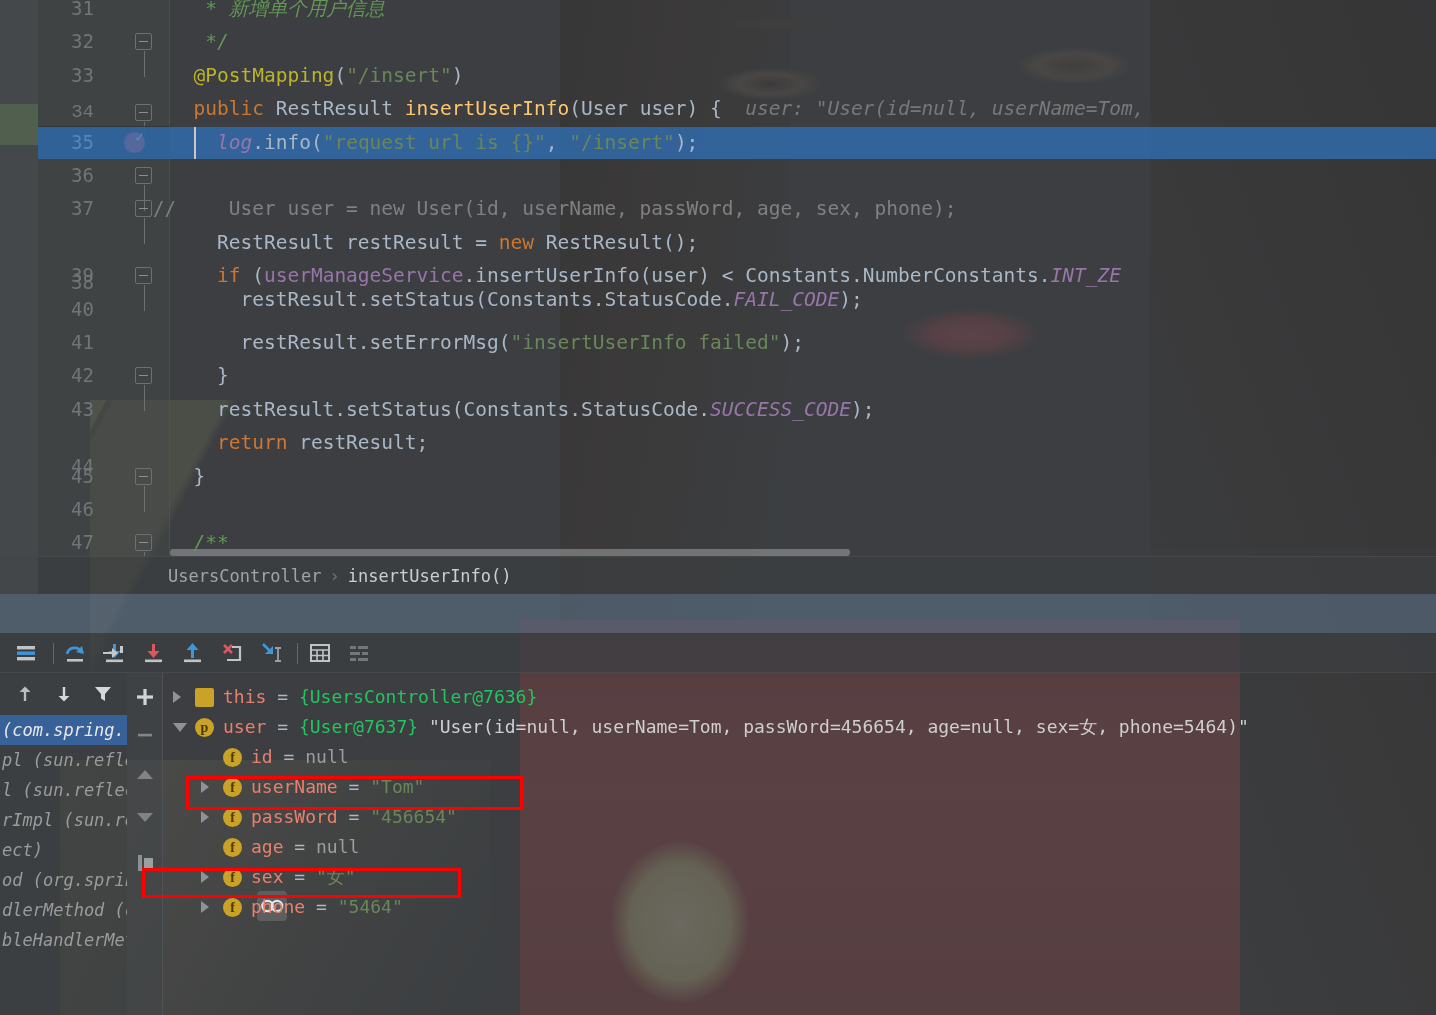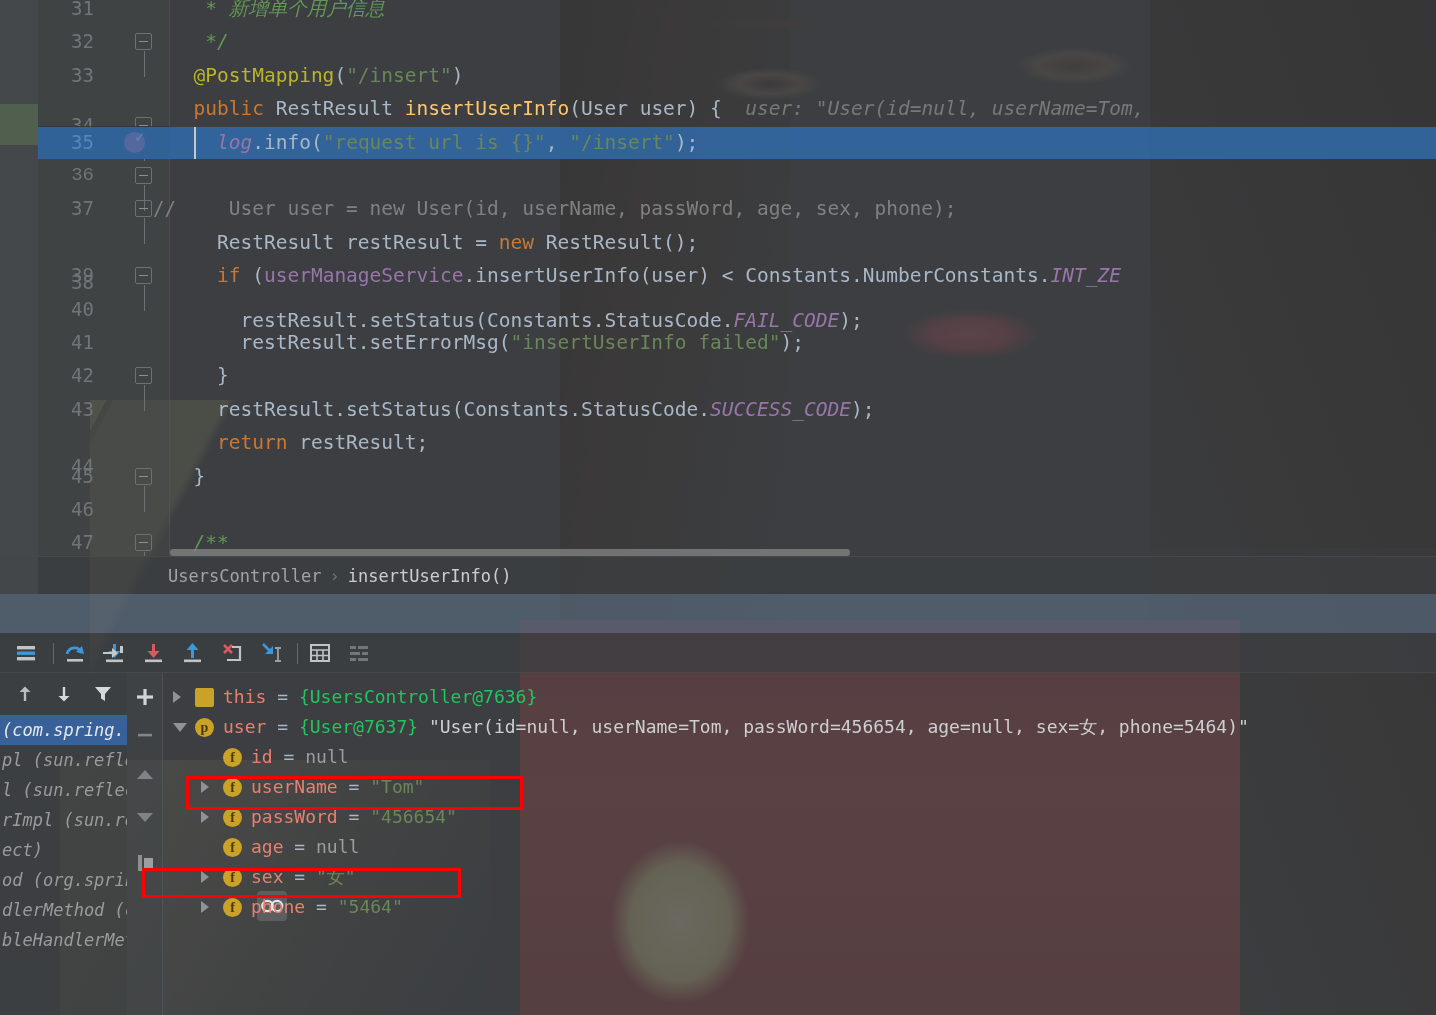--- a/index.html
+++ b/index.html
@@ -261,25 +261,25 @@
 </div>
 
 <div id="editor-pane">
   <div id="vcs-strip">
     <div id="vcs-change"></div>
   </div>
   <div id="gutter">
       <div class="gutter-row" style="top: -8px;"><span class="num">31</span></div>
       <div class="gutter-row" style="top: 25.4px;"><span class="num">32</span><div class="fold tail"></div></div>
       <div class="gutter-row" style="top: 58.8px;"><span class="num">33</span></div>
-      <div class="gutter-row" style="top: 109px;"><span class="num">34</span><div class="fold tail"></div></div>
+      <div class="gutter-row" style="top: 96px; font-family: Liberation Mono, monospace;"><span class="num">34</span><div class="fold tail"></div></div>
       <div class="gutter-row cur" style="top: 125.6px;"><span class="num">35</span><div class="breakpoint">
           <span class="chk">✓</span>
         </div></div>
-      <div class="gutter-row" style="top: 159px; font-family: Liberation Mono, monospace;"><span class="num">36</span><div class="fold tail"></div></div>
+      <div class="gutter-row" style="top: 159px;"><span class="num">36</span><div class="fold tail"></div></div>
       <div class="gutter-row" style="top: 192.4px;"><span class="num">37</span><div class="fold tail"></div><span style="position: absolute; right: -6px; top: 0px; color: rgb(128, 128, 128); font-size: 19px;">//</span></div>
       <div class="gutter-row" style="top: 225.8px; margin-top: 40px;"><span class="num">38</span></div>
       <div class="gutter-row" style="top: 259.2px;"><span class="num">39</span><div class="fold tail"></div></div>
       <div class="gutter-row" style="top: 292.6px;"><span class="num">40</span></div>
       <div class="gutter-row" style="top: 326px;"><span class="num">41</span></div>
       <div class="gutter-row" style="top: 359.4px;"><span class="num">42</span><div class="fold tail"></div></div>
       <div class="gutter-row" style="top: 392.8px;"><span class="num">43</span></div>
       <div class="gutter-row" style="top: 450px;"><span class="num">44</span></div>
       <div class="gutter-row" style="top: 459.6px;"><span class="num">45</span><div class="fold tail"></div></div>
       <div class="gutter-row" style="top: 493px;"><span class="num">46</span></div>
@@ -289,21 +289,21 @@
   <div id="caret"></div>
   <div id="code-area">
       <div class="code-line" style="top: -8px;"><span class="docc">   * 新增单个用户信息</span></div>
       <div class="code-line" style="top: 25.4px;"><span class="docc">   */</span></div>
       <div class="code-line" style="top: 58.8px;"><span class="cls">  </span><span class="ann">@PostMapping</span><span class="cls">(</span><span class="str">"/insert"</span><span class="cls">)</span></div>
       <div class="code-line" style="top: 92.2px;"><span class="cls">  </span><span class="kw">public</span><span class="cls"> RestResult </span><span class="mth">insertUserInfo</span><span class="cls">(User user) {</span><span class="inlay">  user: "User(id=null, userName=Tom,</span></div>
       <div class="code-line" style="top: 125.6px;"><span class="cls">    </span><span class="stat">log</span><span class="cls">.info(</span><span class="str">"request url is {}"</span><span class="cls">, </span><span class="str">"/insert"</span><span class="cls">);</span></div>
       <div class="code-line" style="top: 192.4px;"><span class="cmt">     User user = new User(id, userName, passWord, age, sex, phone);</span></div>
       <div class="code-line" style="top: 225.8px;"><span class="cls">    RestResult restResult = </span><span class="kw">new</span><span class="cls"> RestResult();</span></div>
       <div class="code-line" style="top: 259.2px;"><span class="cls">    </span><span class="kw">if</span><span class="cls"> (</span><span class="fld">userManageService</span><span class="cls">.insertUserInfo(user) &lt; Constants.NumberConstants.</span><span class="stat">INT_ZE</span></div>
-      <div class="code-line" style="top: 304px;"><span class="cls">      restResult.setStatus(Constants.StatusCode.</span><span class="stat">FAIL_CODE</span><span class="cls">);</span></div>
+      <div class="code-line" style="top: 283px;"><span class="cls">      restResult.setStatus(Constants.StatusCode.</span><span class="stat">FAIL_CODE</span><span class="cls">);</span></div>
       <div class="code-line" style="top: 326px;"><span class="cls">      restResult.setErrorMsg(</span><span class="str">"insertUserInfo failed"</span><span class="cls">);</span></div>
       <div class="code-line" style="top: 359.4px;"><span class="cls">    }</span></div>
       <div class="code-line" style="top: 392.8px;"><span class="cls">    restResult.setStatus(Constants.StatusCode.</span><span class="stat">SUCCESS_CODE</span><span class="cls">);</span></div>
       <div class="code-line" style="top: 426.2px;"><span class="cls">    </span><span class="kw">return</span><span class="cls"> restResult;</span></div>
       <div class="code-line" style="top: 459.6px;"><span class="cls">  }</span></div>
       <div class="code-line" style="top: 493px;"><span class="cls"></span></div>
       <div class="code-line" style="top: 526.4px;"><span class="docc">  /**</span></div>
     </div>
   <div id="h-scrollbar">
     <div class="thumb"></div>

